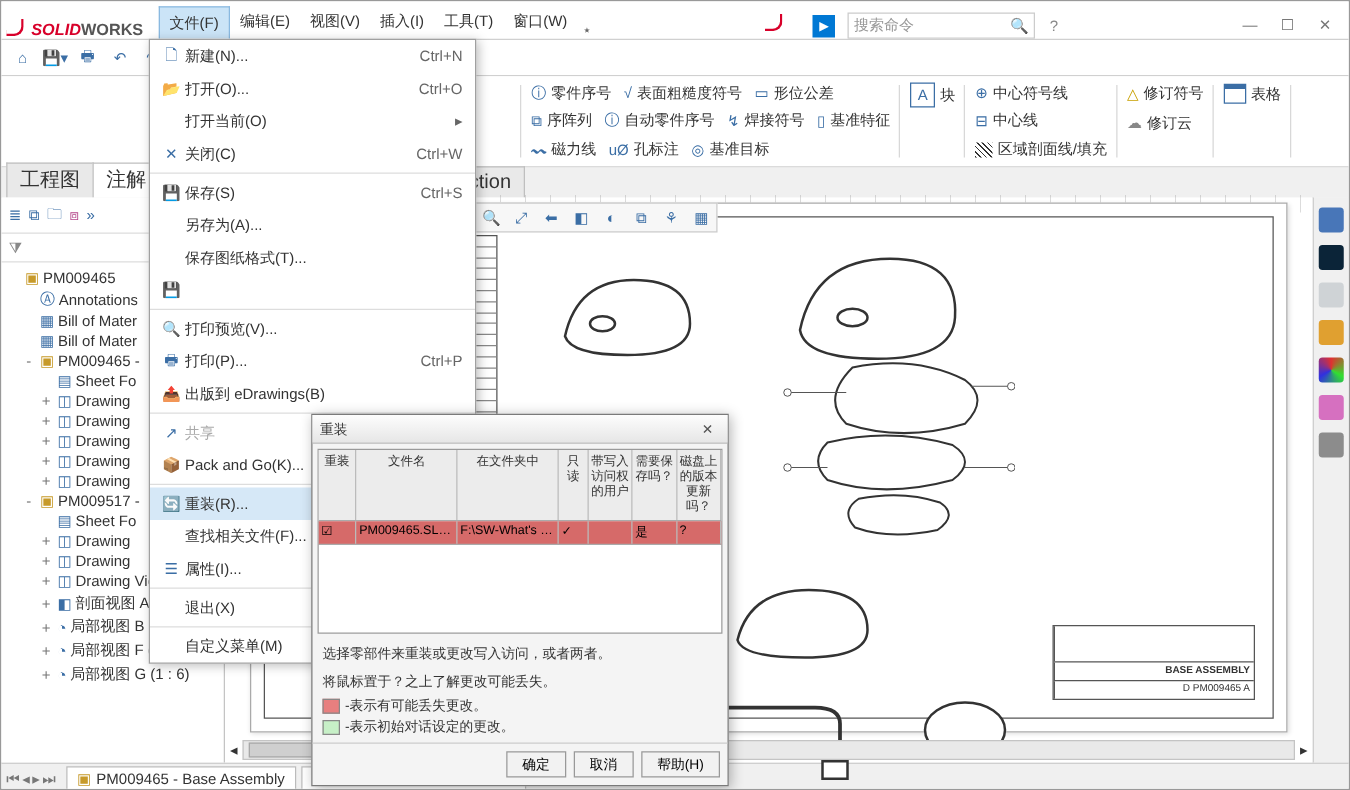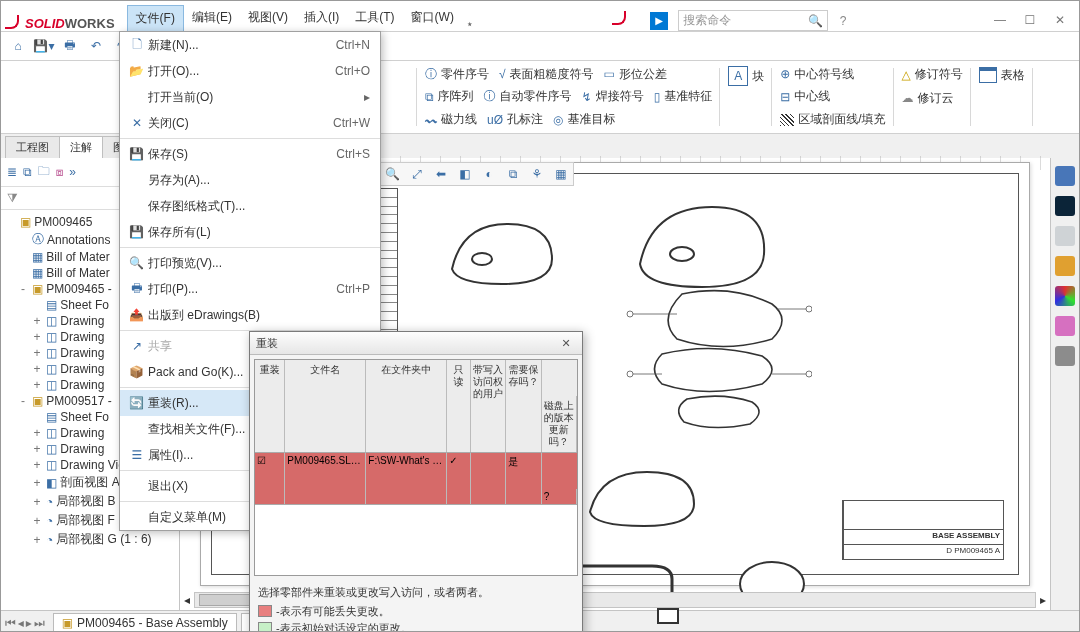--- a/index.html
+++ b/index.html
@@ -24,21 +24,21 @@
   .qarow{height:28px;display:flex;align-items:center;padding:0 4px;background:#fff;border-bottom:1px solid #d0d0d0;}
   .qarow .qbtn{width:26px;height:22px;display:flex;align-items:center;justify-content:center;color:#3b6ea5;}
   
   .ribbon{height:72px;background:#fff;display:flex;border-bottom:1px solid #d0d0d0;}
   .ribgroup{display:flex;flex-direction:column;justify-content:space-around;padding:2px 8px;position:relative;}
   .ribgroup::after{content:"";position:absolute;right:0;top:10%;height:80%;border-right:1px solid #d8d8d8;}
   .ribrow{display:flex;align-items:center;gap:10px;white-space:nowrap;}
   .ribbtn{display:flex;align-items:center;gap:4px;color:#333;}
   
   .tabsbar{height:24px;display:flex;align-items:flex-end;background:#f0f0f0;padding-left:4px;}
-  .tabsbar .tab{padding:3px 10px;border:1px solid #bfbfbf;border-bottom:none;margin-right:-1px;background:#e9e9e9;font-size:11px;}
+  .tabsbar .tab{padding:3px 10px;border:1px solid #bfbfbf;border-bottom:none;margin-right:-1px;background:#e9e9e9;font-size:16px;}
   .tabsbar .tab.act{background:#fff;}
   
   .main{display:flex;height:calc(100% - 30px - 28px - 72px - 24px - 24px);}
   
   .leftpanel{width:178px;background:#fff;border-right:1px solid #c4c4c4;display:flex;flex-direction:column;}
   .lefticons{height:28px;display:flex;align-items:center;gap:6px;padding:0 6px;border-bottom:1px solid #ddd;}
   .lefticons span{color:#3b6ea5;}
   .leftfilter{height:22px;border-bottom:1px solid #ddd;display:flex;align-items:center;padding:0 6px;color:#888;}
   .tree{flex:1;overflow:hidden;padding:4px 0;font-size:12px;}
   .tnode{display:flex;align-items:center;padding:1px 0 1px 4px;white-space:nowrap;}
@@ -76,21 +76,21 @@
   
   .dialog{position:absolute;left:248px;top:330px;width:332px;background:#f4f4f4;border:1px solid #7a7a7a;box-shadow:2px 2px 10px rgba(0,0,0,.3);z-index:30;font-size:11px;}
   .dialog .dtitle{height:22px;background:linear-gradient(#fdfdfd,#e6e6e6);display:flex;align-items:center;padding:0 6px;border-bottom:1px solid #bbb;}
   .dialog .dtitle .close{margin-left:auto;width:20px;text-align:center;color:#555;}
   .dialog .grid{margin:4px;border:1px solid #9a9a9a;background:#fff;}
   .dialog .ghead{display:flex;background:#ececec;border-bottom:1px solid #aaa;}
   .dialog .ghead div{border-right:1px solid #bbb;padding:4px 2px;text-align:center;line-height:1.2;font-size:10px;}
   .dialog .grow{display:flex;background:#d66a69;border-bottom:1px solid #aaa;color:#000;}
   .dialog .grow div{border-right:1px solid #bbb;padding:2px;font-size:10px;overflow:hidden;text-overflow:ellipsis;white-space:nowrap;}
   .dialog .emptyg{height:70px;}
-  .c1{width:30px;} .c2{width:90px;} .c3{width:90px;} .c4{width:22px;} .c5{width:36px;} .c6{width:36px;} .c7{width:36px;margin-top:36px;}
+  .c1{width:30px;} .c2{width:90px;} .c3{width:90px;} .c4{width:22px;} .c5{width:36px;} .c6{width:36px;} .c7{width:36px;}
   .dialog .notes{padding:4px 8px 2px;line-height:1.5;color:#333;}
   .dialog .legend{display:flex;align-items:center;gap:4px;padding:1px 8px;}
   .dialog .legend .sw1{width:12px;height:10px;background:#e87f7f;border:1px solid #888;}
   .dialog .legend .sw2{width:12px;height:10px;background:#c7f0c7;border:1px solid #888;}
   .dialog .btns{display:flex;justify-content:flex-end;gap:6px;padding:6px;border-top:1px solid #ccc;margin-top:4px;}
   .dialog .btns button{font-size:11px;padding:2px 12px;background:#f2f2f2;border:1px solid #999;}
   
   .bom{position:absolute;left:14px;top:14px;width:170px;border:1px solid #555;font-size:6px;line-height:1.3;}
   .bom div{border-bottom:1px solid #888;padding:0 1px;white-space:nowrap;overflow:hidden;}
   .titleblock{position:absolute;right:14px;bottom:14px;width:160px;height:58px;border:1px solid #555;font-size:8px;}
@@ -547,21 +547,20 @@
       <div class="item">
         <span class="mic"></span>
         <span class="mlbl">另存为(A)...</span>
       </div>
       <div class="item">
         <span class="mic"></span>
         <span class="mlbl">保存图纸格式(T)...</span>
       </div>
       <div class="item">
         <span class="mic">💾</span>
-        <span class="mlbl">保存所有(L)</span>
       </div>
       <div class="item sep"></div>
       <div class="item">
         <span class="mic">🔍</span>
         <span class="mlbl">打印预览(V)...</span>
       </div>
       <div class="item">
         <span class="mic">🖶</span>
         <span class="mlbl">打印(P)...</span>
         <span class="msc">Ctrl+P</span>
@@ -624,20 +623,21 @@
           <div class="c2">PM009465.SLDDRW</div>
           <div class="c3">F:\SW-What's new\SW2015...</div>
           <div class="c4">✓</div>
           <div class="c5"></div>
           <div class="c6">是</div>
           <div class="c7">?</div>
         </div>
       <div class="emptyg"></div>
     </div>
     <div class="notes">选择零部件来重装或更改写入访问，或者两者。</div>
+    <div class="notes">将鼠标置于？之上了解更改可能丢失。</div>
     <div class="legend">
         <span class="sw1"></span>
         <span>-表示有可能丢失更改。</span>
       </div>
     <div class="legend">
         <span class="sw2"></span>
         <span>-表示初始对话设定的更改。</span>
       </div>
     <div class="btns">
       <button>确定</button>

